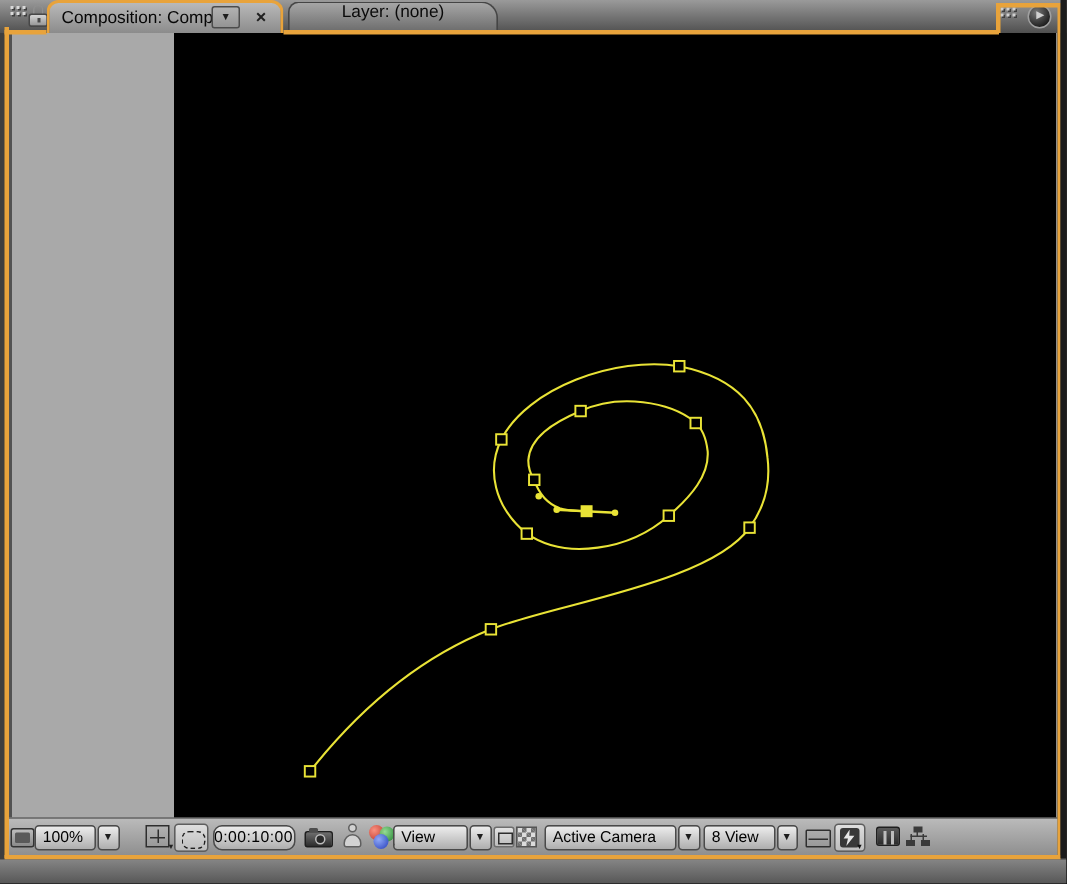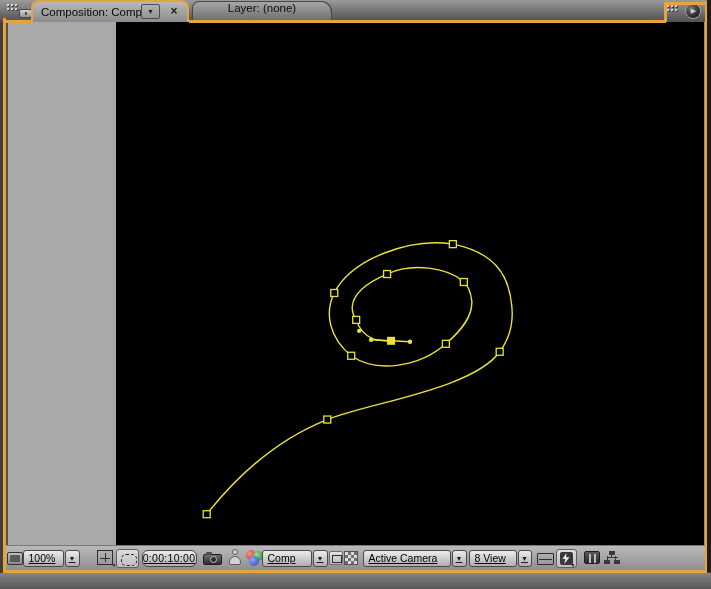--- a/index.html
+++ b/index.html
@@ -58,21 +58,21 @@
   
   .pasteboard{ position:absolute; left:5.5px; top:22px; width:110.5px; height:523px;
       background:var(--pasteboard); border-left:2px solid #525252; }
   .comp{ position:absolute; left:116px; top:22px; width:588.5px; height:523px;
       background:var(--comp_bg); border-right:1.5px solid #8f8f8f; }
   .comp svg{ position:absolute; left:0; top:0; }
 
   
   .toolbar{ position:absolute; left:5.5px; top:545px; width:699px; height:25.5px;
       background:linear-gradient(#bababa,#8d8d8d); border-top:1px solid #787878; }
-  .toolbar > div, .toolbar > span{ position:absolute;text-decoration:underline; }
+  .toolbar > div, .toolbar > span{ position:absolute; }
   .fld{ background:linear-gradient(#ededed,#aeaeae); border:1px solid #4a4a4a; border-radius:3px;
       font-size:10.5px; color:#000; line-height:15px; padding-left:5px; white-space:nowrap; overflow:hidden; }
   .dd{ background:linear-gradient(#ededed,#aeaeae); border:1px solid #4a4a4a; border-radius:3px;
       font-size:7px; color:#1d1d1d; text-align:center; line-height:15px; }
   .abtn{ background:linear-gradient(#dedede,#bdbdbd); border:1px solid #5e5e5e; border-radius:3px; }
 
   .mon{ left:1px; top:6px; width:16px; height:13px; border:1px solid #333;
         background:linear-gradient(#bdbdbd,#8a8a8a); border-radius:2px; }
   .mon::before{ content:""; position:absolute; left:2px; top:2px; right:2px; bottom:2px;
         background:#5a5a5a; border-radius:1px; }
@@ -228,21 +228,21 @@
       <i class="head"></i>
       <i class="torso"></i>
     </div>
     <div class="rgb">
       <i class="r"></i>
       <i class="g"></i>
       <i class="b"></i>
       <span class="c">▼</span>
     </div>
 
-    <div class="fld f-res"><span>Comp</span></div>
+    <div class="fld f-res"><span>View</span></div>
     <div class="dd d-res"><span>▼</span></div>
 
     <div class="roi"></div>
     <div class="checker"></div>
 
     <div class="fld f-cam3d"><span>Active Camera</span></div>
     <div class="dd d-cam3d"><span>▼</span></div>
 
     <div class="fld f-view"><span>8 View</span></div>
     <div class="dd d-view"><span>▼</span></div>

